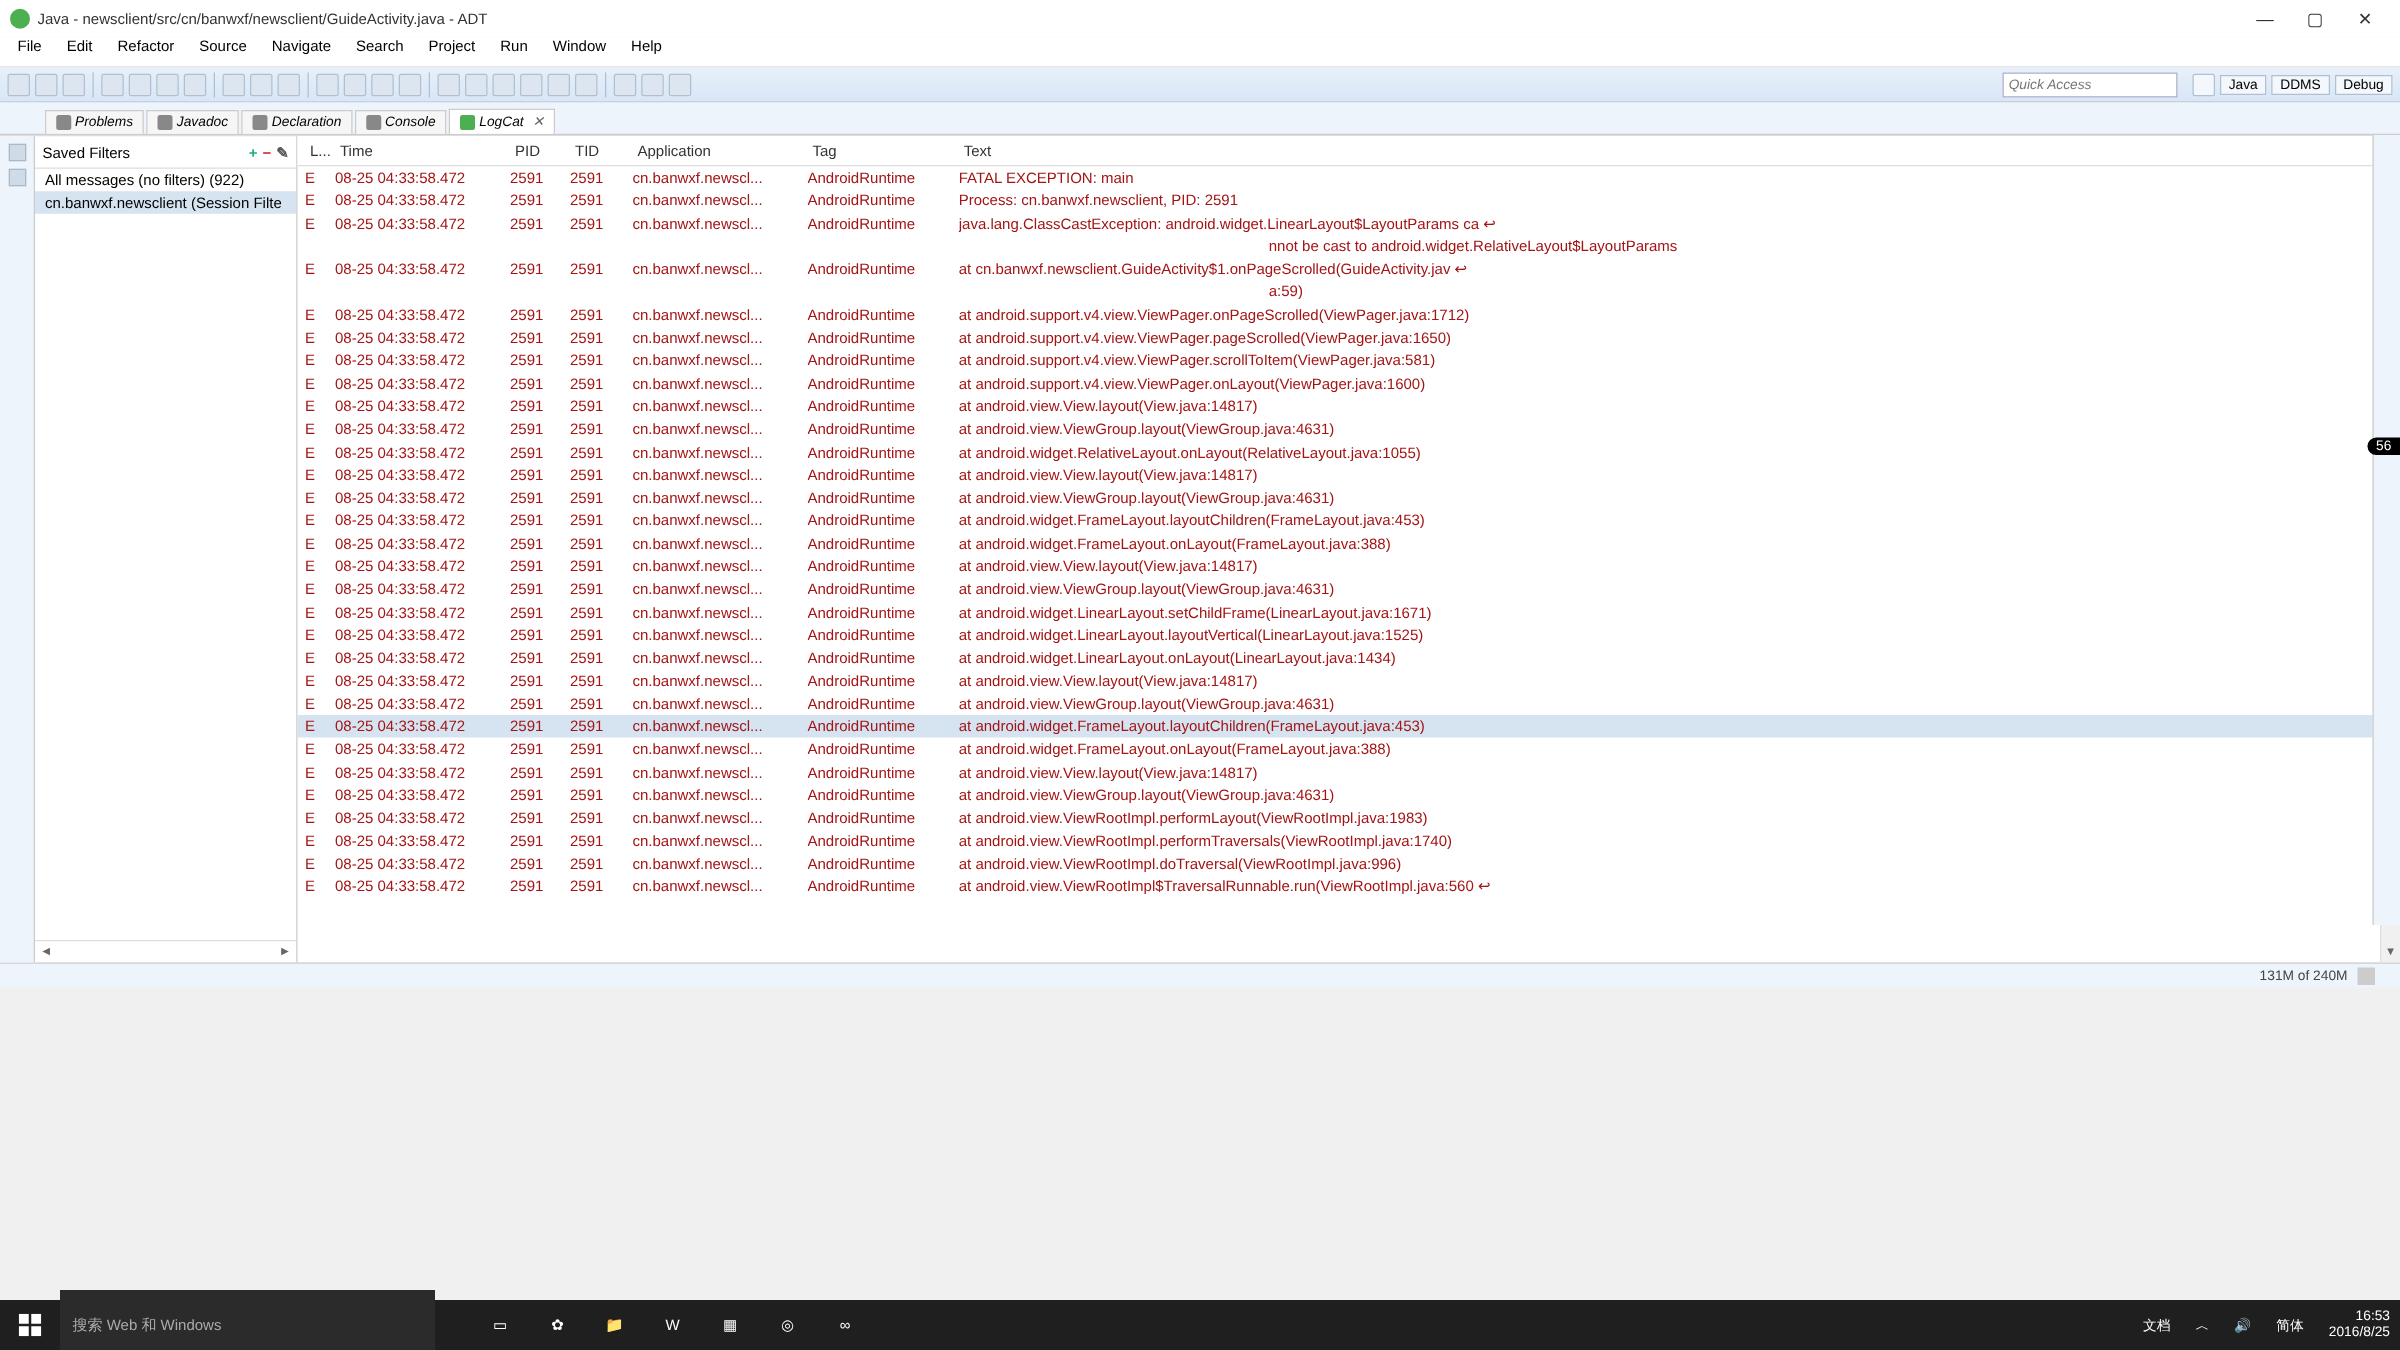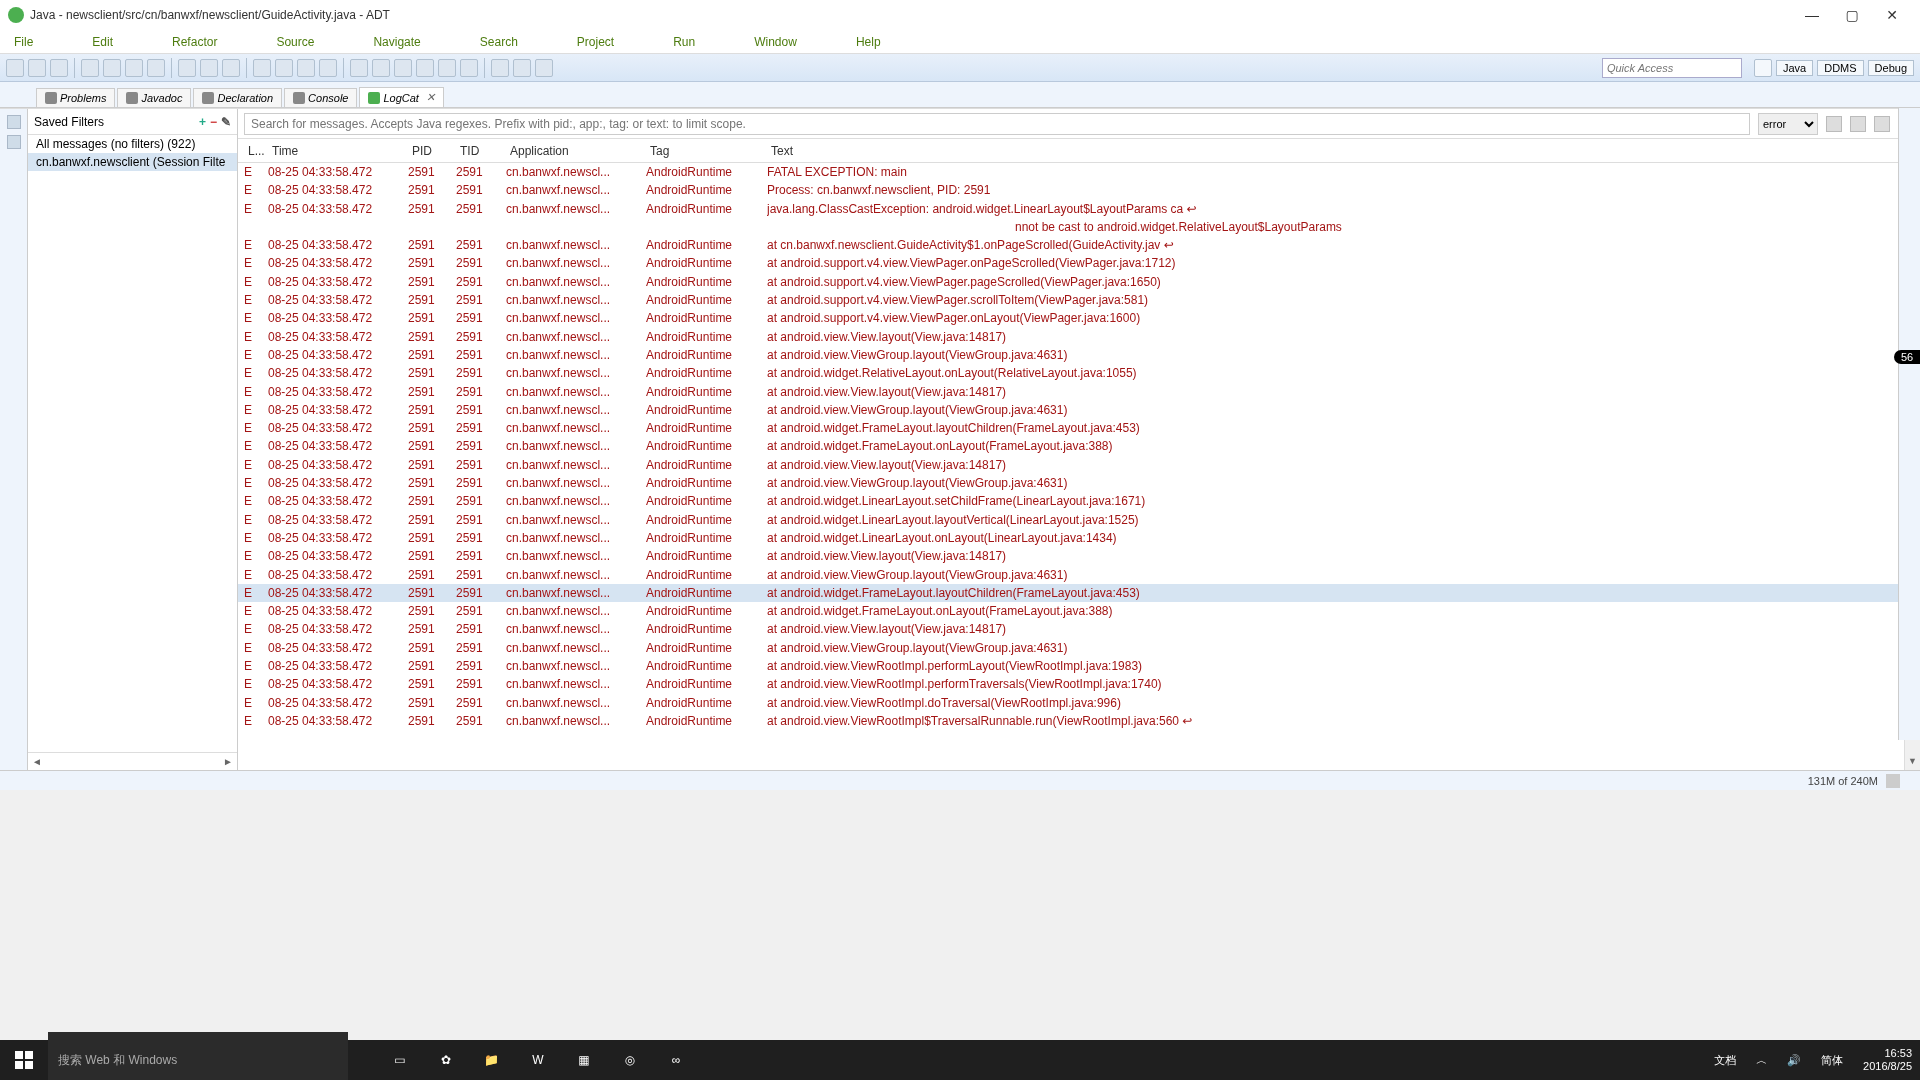--- a/index.html
+++ b/index.html
@@ -1,21 +1,21 @@
 <!DOCTYPE html>
 <html><head>
 <meta charset="utf-8">
 <style>
 * { margin:0; padding:0; box-sizing:border-box; font-family:"Segoe UI",Tahoma,sans-serif; }
 body { width:1920px; height:1080px; background:#f0f0f0; overflow:hidden; position:relative; }
 .titlebar { height:30px; background:#fff; display:flex; align-items:center; padding:0 8px; font-size:12px; color:#333; }
 .titlebar .icon { width:16px; height:16px; border-radius:50%; background:#4caf50; margin-right:6px; display:inline-block; }
 .titlebar .spacer { flex:1; }
 .titlebar .winbtn { width:40px; text-align:center; font-size:14px; cursor:pointer; }
-.menubar { height:24px; background:#fff; display:flex; align-items:center; padding:0 4px; font-size:12px; color:#4d7c0f; border-bottom:1px solid #ddd;gap:39px; }
+.menubar { height:24px; background:#fff; display:flex; align-items:flex-start; padding:0 4px; font-size:12px; color:#000000; border-bottom:1px solid #ddd; }
 .menubar span { padding:0 10px; cursor:pointer; }
 .toolbar { height:28px; background:linear-gradient(#e8f0fa,#d8e6f6); border-bottom:1px solid #b8c8dc; display:flex; align-items:center; padding:0 6px; gap:4px; }
 .toolbar .tbtn { width:18px; height:18px; background:#dde6f0; border:1px solid #b0c0d0; border-radius:2px; cursor:pointer; }
 .toolbar .sep { width:1px; height:20px; background:#b0c0d0; margin:0 2px; }
 .toolbar .qa { margin-left:auto; }
 .toolbar .qa input { width:140px; height:20px; border:1px solid #aac; font-size:11px; padding:0 4px; font-style:italic; color:#888; }
 .toolbar .persp { display:flex; align-items:center; gap:4px; margin-left:8px; }
 .toolbar .persp span { border:1px solid #b0c0d0; padding:1px 6px; font-size:11px; background:#f4f8fc; cursor:pointer; }
 .tabbar { height:26px; background:#eef4fc; border-bottom:1px solid #ccc; display:flex; align-items:flex-end; padding-left:36px; font-size:11px; gap:2px;font-style:italic; }
 .tabbar .tab { padding:3px 8px; border:1px solid #ccc; border-bottom:none; background:#f6f6f6; cursor:pointer; display:flex; align-items:center; gap:3px; }
@@ -182,45 +182,36 @@
     <div class="sf-list" id="sflist">
         <div>All messages (no filters) (922)</div>
         <div class="sel">cn.banwxf.newsclient (Session Filte</div>
       </div>
     <div class="sf-scroll">
       <span>◄</span>
         <span>►</span>
     </div>
   </div>
   <div class="logarea">
-    <div class="log-toolbar">
-      <input class="search" placeholder="Search for messages. Accepts Java regexes. Prefix with pid:, app:, tag: or text: to limit scope." style="">
-      <select>
-        <option>error</option>
-      </select>
-      <span class="lbtn"></span>
-      <span class="lbtn"></span>
-      <span class="lbtn"></span>
-      <span class="lbtn"></span>
-    </div>
     <div class="log-header">
       <span class="col-l">L...</span>
       <span class="col-time">Time</span>
       <span class="col-pid">PID</span>
       <span class="col-tid">TID</span>
       <span class="col-app">Application</span>
       <span class="col-tag">Tag</span>
       <span class="col-text">Text</span>
     </div>
     <div class="log-body" id="logbody">
       <div class="log-row"><span class="col-l">E</span><span class="col-time">08-25 04:33:58.472</span><span class="col-pid">2591</span><span class="col-tid">2591</span><span class="col-app">cn.banwxf.newscl...</span><span class="col-tag">AndroidRuntime</span><span class="col-text">FATAL EXCEPTION: main</span></div>
         <div class="log-row"><span class="col-l">E</span><span class="col-time">08-25 04:33:58.472</span><span class="col-pid">2591</span><span class="col-tid">2591</span><span class="col-app">cn.banwxf.newscl...</span><span class="col-tag">AndroidRuntime</span><span class="col-text">Process: cn.banwxf.newsclient, PID: 2591</span></div>
         <div class="log-row"><span class="col-l">E</span><span class="col-time">08-25 04:33:58.472</span><span class="col-pid">2591</span><span class="col-tid">2591</span><span class="col-app">cn.banwxf.newscl...</span><span class="col-tag">AndroidRuntime</span><span class="col-text">java.lang.ClassCastException: android.widget.LinearLayout$LayoutParams ca ↩</span></div>
         <div class="log-row wrap"><span class="col-text">nnot be cast to android.widget.RelativeLayout$LayoutParams</span></div>
         <div class="log-row"><span class="col-l">E</span><span class="col-time">08-25 04:33:58.472</span><span class="col-pid">2591</span><span class="col-tid">2591</span><span class="col-app">cn.banwxf.newscl...</span><span class="col-tag">AndroidRuntime</span><span class="col-text">at cn.banwxf.newsclient.GuideActivity$1.onPageScrolled(GuideActivity.jav ↩</span></div>
+        <div class="log-row wrap"><span class="col-text">a:59)</span></div>
         <div class="log-row"><span class="col-l">E</span><span class="col-time">08-25 04:33:58.472</span><span class="col-pid">2591</span><span class="col-tid">2591</span><span class="col-app">cn.banwxf.newscl...</span><span class="col-tag">AndroidRuntime</span><span class="col-text">at android.support.v4.view.ViewPager.onPageScrolled(ViewPager.java:1712)</span></div>
         <div class="log-row"><span class="col-l">E</span><span class="col-time">08-25 04:33:58.472</span><span class="col-pid">2591</span><span class="col-tid">2591</span><span class="col-app">cn.banwxf.newscl...</span><span class="col-tag">AndroidRuntime</span><span class="col-text">at android.support.v4.view.ViewPager.pageScrolled(ViewPager.java:1650)</span></div>
         <div class="log-row"><span class="col-l">E</span><span class="col-time">08-25 04:33:58.472</span><span class="col-pid">2591</span><span class="col-tid">2591</span><span class="col-app">cn.banwxf.newscl...</span><span class="col-tag">AndroidRuntime</span><span class="col-text">at android.support.v4.view.ViewPager.scrollToItem(ViewPager.java:581)</span></div>
         <div class="log-row"><span class="col-l">E</span><span class="col-time">08-25 04:33:58.472</span><span class="col-pid">2591</span><span class="col-tid">2591</span><span class="col-app">cn.banwxf.newscl...</span><span class="col-tag">AndroidRuntime</span><span class="col-text">at android.support.v4.view.ViewPager.onLayout(ViewPager.java:1600)</span></div>
         <div class="log-row"><span class="col-l">E</span><span class="col-time">08-25 04:33:58.472</span><span class="col-pid">2591</span><span class="col-tid">2591</span><span class="col-app">cn.banwxf.newscl...</span><span class="col-tag">AndroidRuntime</span><span class="col-text">at android.view.View.layout(View.java:14817)</span></div>
         <div class="log-row"><span class="col-l">E</span><span class="col-time">08-25 04:33:58.472</span><span class="col-pid">2591</span><span class="col-tid">2591</span><span class="col-app">cn.banwxf.newscl...</span><span class="col-tag">AndroidRuntime</span><span class="col-text">at android.view.ViewGroup.layout(ViewGroup.java:4631)</span></div>
         <div class="log-row"><span class="col-l">E</span><span class="col-time">08-25 04:33:58.472</span><span class="col-pid">2591</span><span class="col-tid">2591</span><span class="col-app">cn.banwxf.newscl...</span><span class="col-tag">AndroidRuntime</span><span class="col-text">at android.widget.RelativeLayout.onLayout(RelativeLayout.java:1055)</span></div>
         <div class="log-row"><span class="col-l">E</span><span class="col-time">08-25 04:33:58.472</span><span class="col-pid">2591</span><span class="col-tid">2591</span><span class="col-app">cn.banwxf.newscl...</span><span class="col-tag">AndroidRuntime</span><span class="col-text">at android.view.View.layout(View.java:14817)</span></div>
         <div class="log-row"><span class="col-l">E</span><span class="col-time">08-25 04:33:58.472</span><span class="col-pid">2591</span><span class="col-tid">2591</span><span class="col-app">cn.banwxf.newscl...</span><span class="col-tag">AndroidRuntime</span><span class="col-text">at android.view.ViewGroup.layout(ViewGroup.java:4631)</span></div>
         <div class="log-row"><span class="col-l">E</span><span class="col-time">08-25 04:33:58.472</span><span class="col-pid">2591</span><span class="col-tid">2591</span><span class="col-app">cn.banwxf.newscl...</span><span class="col-tag">AndroidRuntime</span><span class="col-text">at android.widget.FrameLayout.layoutChildren(FrameLayout.java:453)</span></div>

